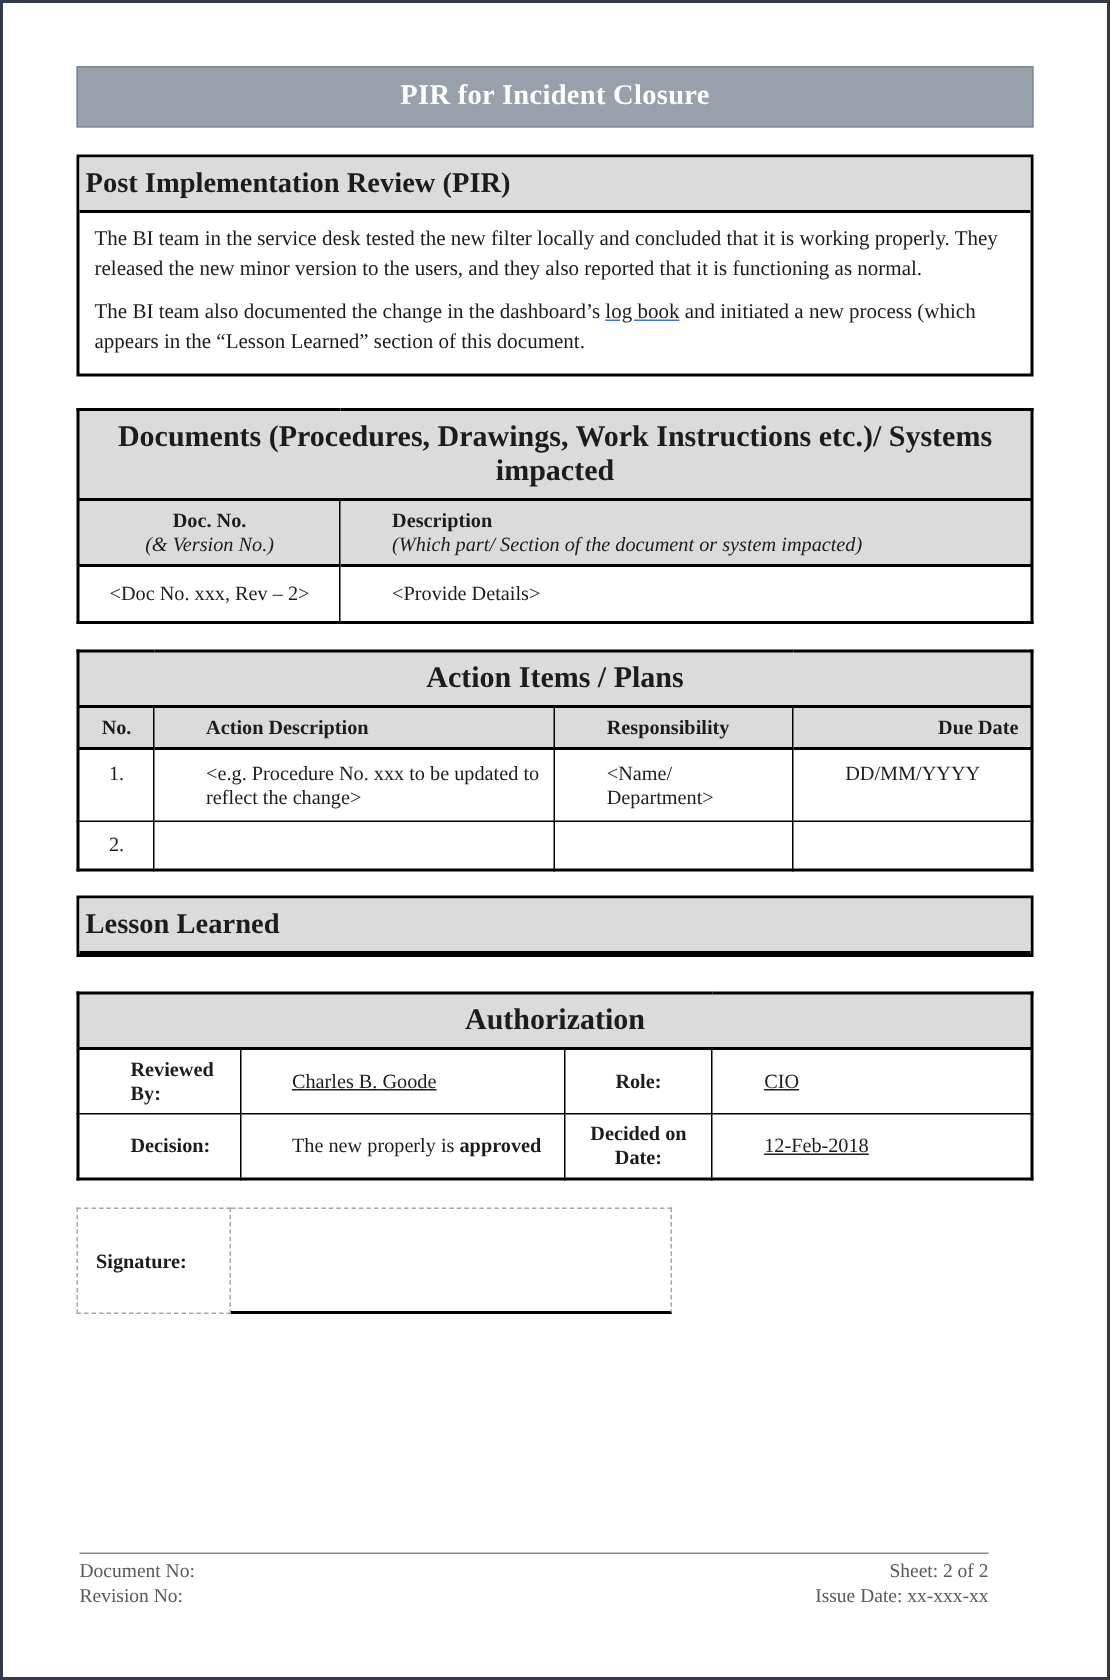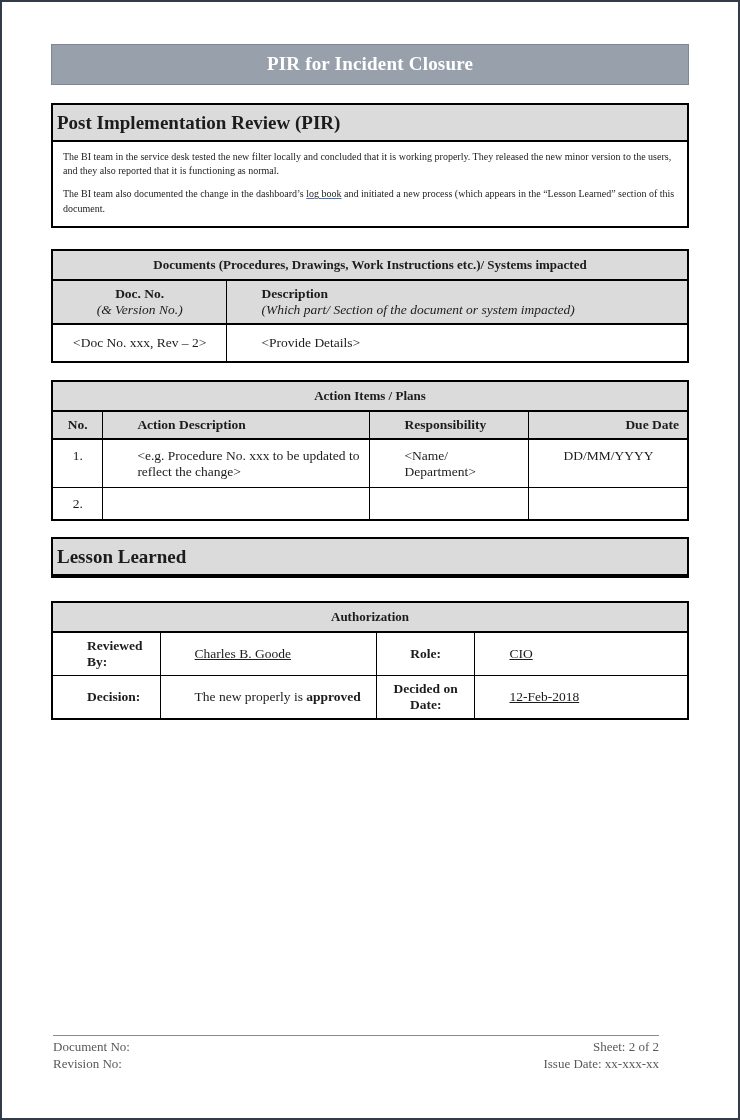--- a/index.html
+++ b/index.html
@@ -33,21 +33,21 @@
   
   .box { border: 2px solid #000; }
   .box .sec-header {
     background: #DBDBDB;
     border-bottom: 2px solid #000;
     text-align: left;
     font-weight: bold;
     font-size: 19px;
     padding: 7px 4px 6px 4px;
   }
-  .box .sec-body { padding: 8px 10px 10px 10px; font-size: 10px; line-height: 1.42; }
+  .box .sec-body { padding: 8px 10px 10px 10px; font-size: 14px; line-height: 1.42; }
   .sec-body p + p { margin-top: 9px; }
 
   .mt-18 { margin-top: 18px; }
   .mt-21 { margin-top: 21px; }
   .mt-17 { margin-top: 17px; }
   .mt-16 { margin-top: 16px; }
   .mt-23 { margin-top: 23px; }
 
   a.doc-link {
     color: #1c1c1c;
@@ -55,21 +55,21 @@
     text-decoration-color: #4472C4;
   }
 
   
   table { width: 100%; border-collapse: collapse; border: 2px solid #000; font-size: 13.5px; }
   th, td { border: 1.5px solid #000; padding: 5px 8px; vertical-align: middle; }
   .tbl-title {
     background: #DBDBDB;
     text-align: center;
     font-weight: bold;
-    font-size: 13px;
+    font-size: 20px;
     border-bottom: 2px solid #000;
     padding: 6px 4px;
   }
   .col-hdr { background: #DBDBDB; font-weight: bold; }
   .col-hdr .sub { font-weight: normal; display: block; font-style: italic; }
   .center { text-align: center; }
   .left { text-align: left; padding-left: 34px; }
   .hdr-sep { border-bottom: 2px solid #000; }
 
   .doc-c1 { width: 27.5%; }
@@ -206,20 +206,24 @@
       </tr>
       <tr class="auth-row2">
         <td class="left bold">Decision:</td>
         <td class="left"><span>The new properly is </span><span class="bold">approved</span></td>
         <td class="center bold">Decided on Date:</td>
         <td class="left"><span class="underlined">12-Feb-2018</span></td>
       </tr>
     </tbody>
       </table>
 
+    <div class="sig-wrap">
+      <div class="sig-label">Signature:</div>
+      <div class="sig-area"></div>
+    </div>
 
   </div>
 
   <div class="footer">
     <div>
       <div>Document No:</div>
       <div>Revision No:</div>
     </div>
     <div class="right">
       <div>Sheet: 2 of 2</div>

